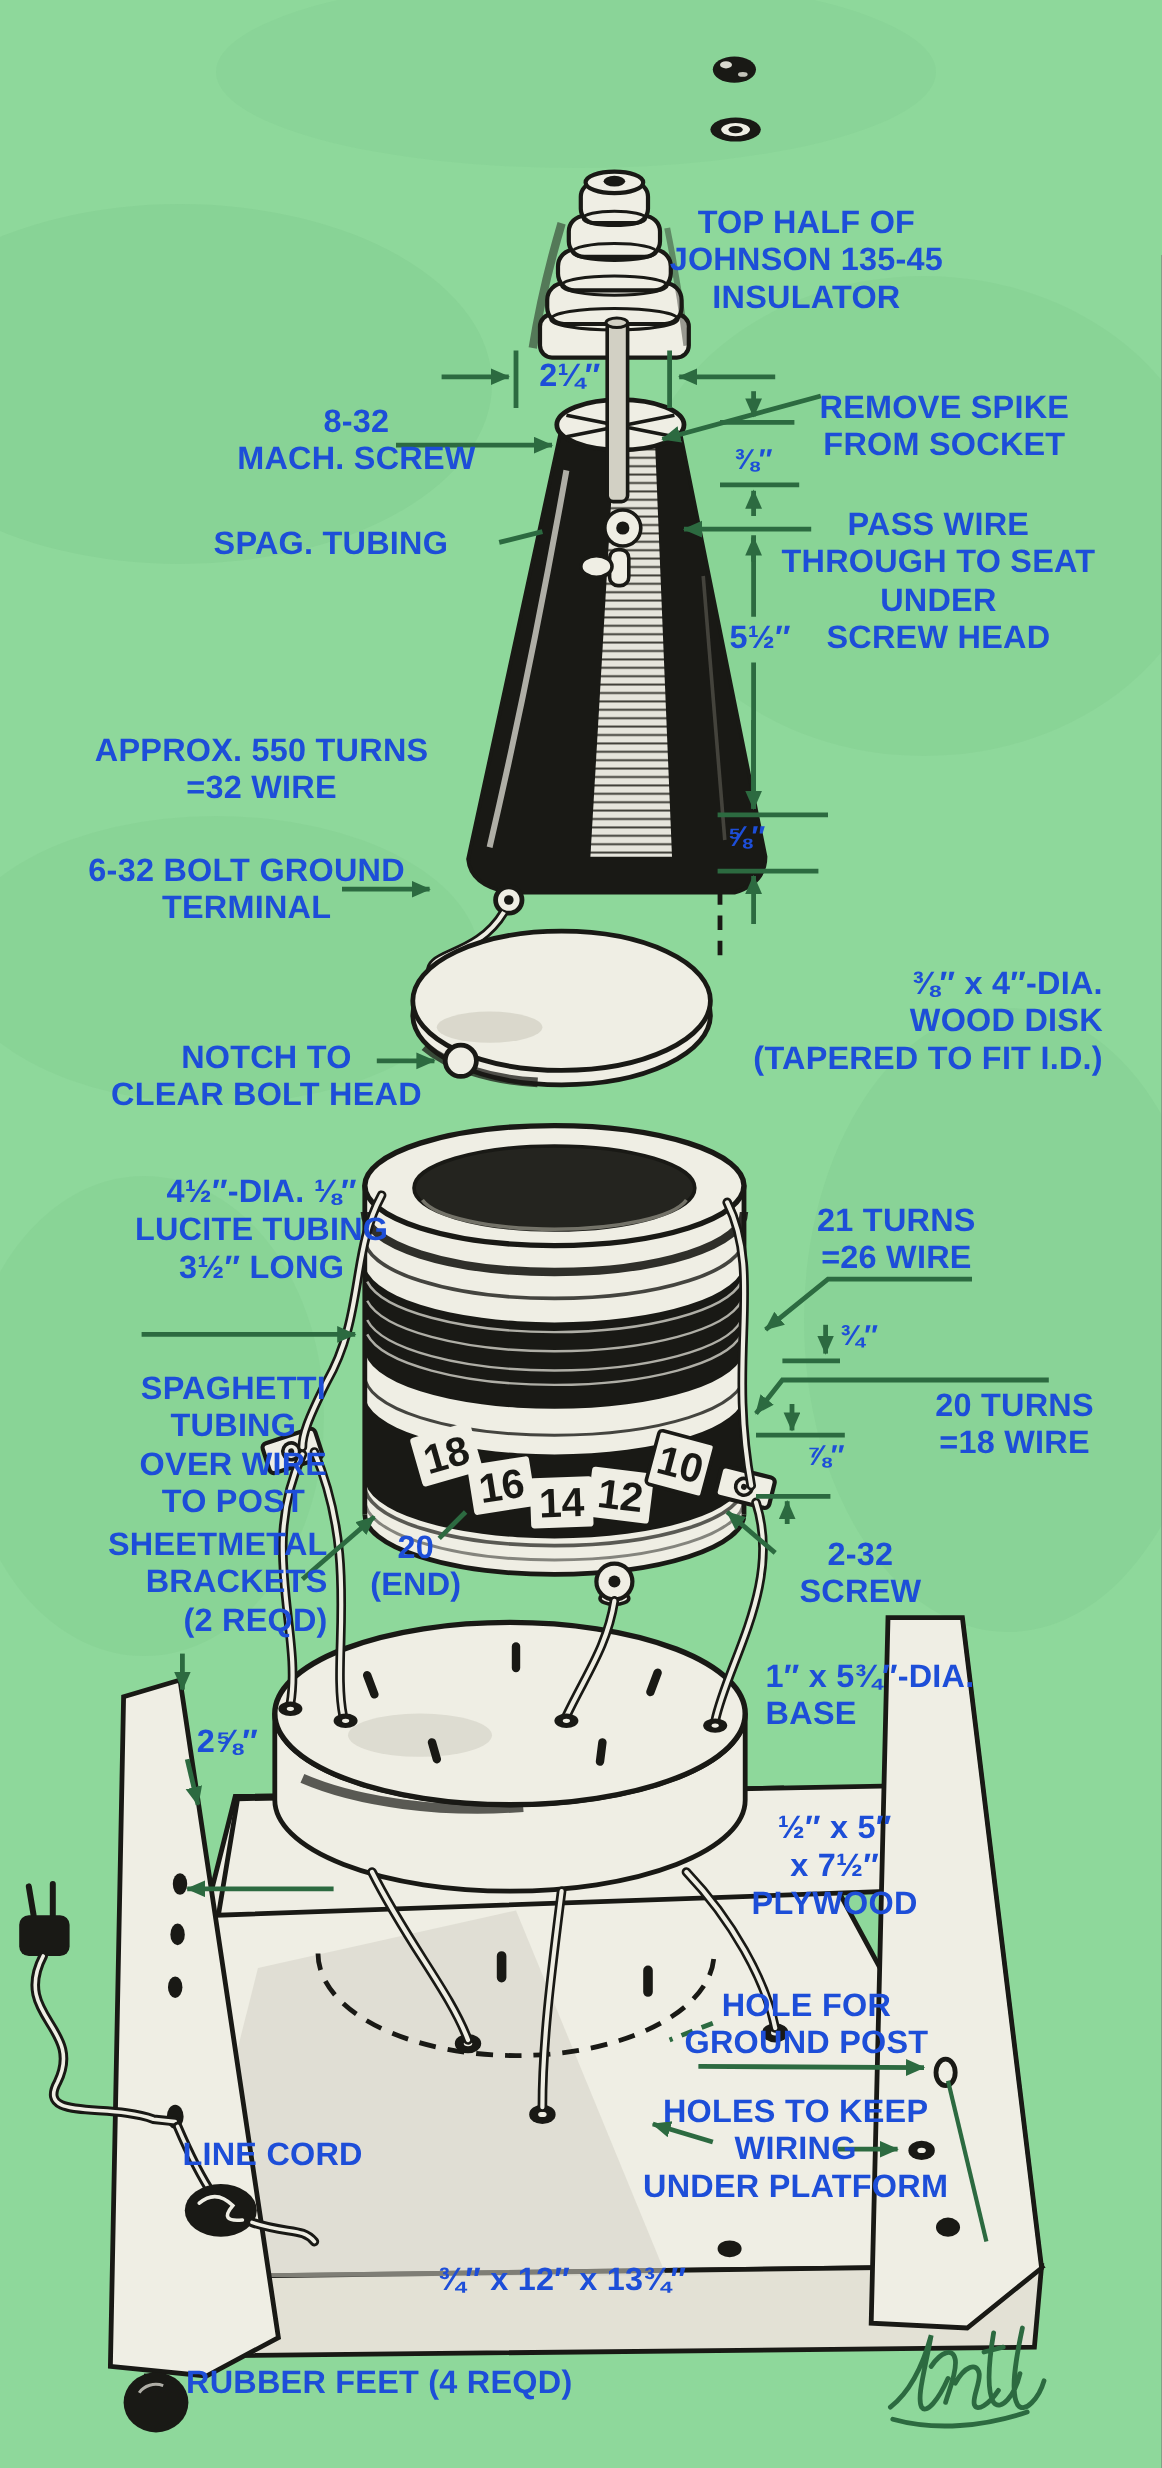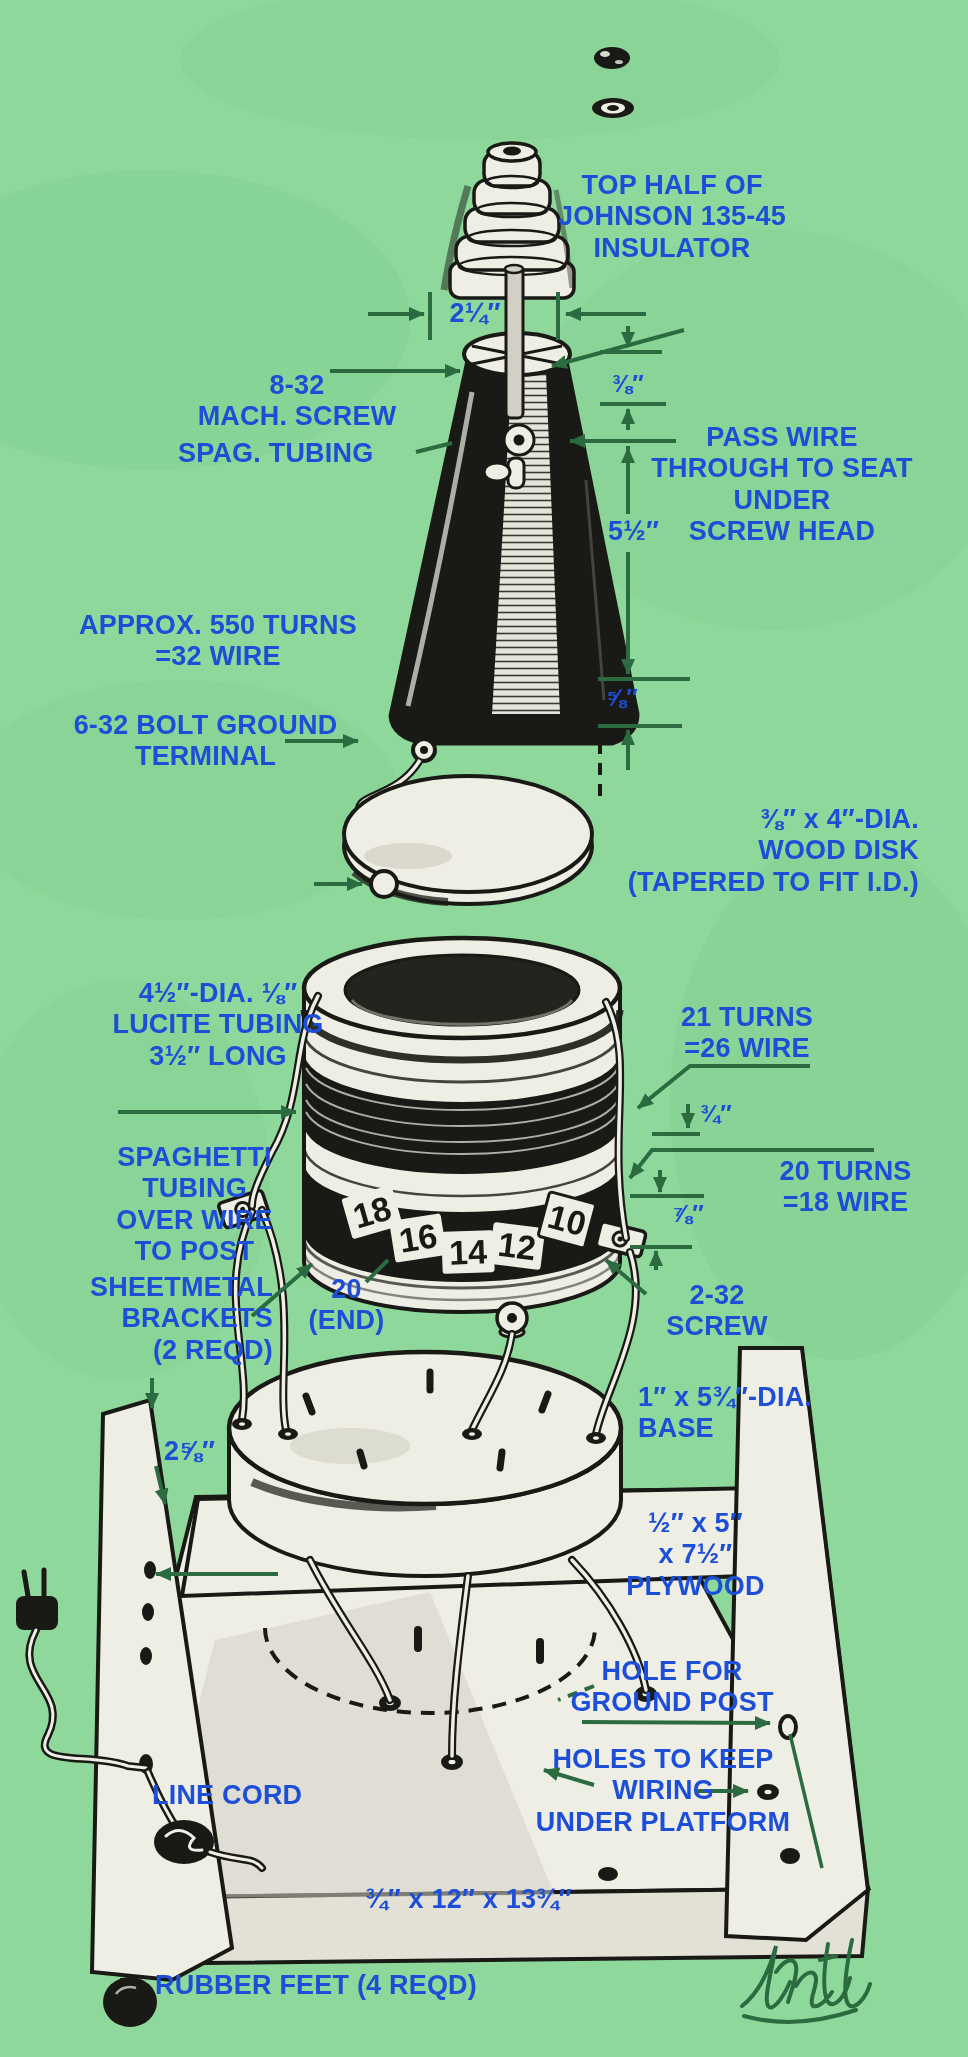--- a/index.html
+++ b/index.html
@@ -304,37 +304,41 @@
     <path d="M594,1785 L544,1770" marker-end="url(#ah)"></path>
     <path d="M698,1791 L748,1791" marker-end="url(#ah)"></path>
     <path d="M790,1734 L822,1868" stroke-width="3.5"></path>
   </g>
 </svg>
 
 <div class="lbl" style="left:552px;top:170px;width:240px;">TOP HALF OF
 JOHNSON 135-45
 INSULATOR</div>
 <div class="lbl" style="left:425px;top:298px;width:100px;">2¼″</div>
-<div class="lbl" style="left:192px;top:370px;width:210px;">8-32
+<div class="lbl" style="left:652px;top:324px;width:270px;">REMOVE SPIKE
+FROM SOCKET</div>
+<div class="lbl" style="left:192px;top:336px;width:210px;">8-32
 MACH. SCREW</div>
 <div class="lbl sm ta-l" style="left:612px;top:370px;width:60px;">⅜″</div>
 <div class="lbl ta-l" style="left:178px;top:438px;width:235px;">SPAG. TUBING</div>
 <div class="lbl" style="left:642px;top:422px;width:280px;">PASS WIRE
 THROUGH TO SEAT
 UNDER
 SCREW HEAD</div>
 <div class="lbl" style="left:596px;top:516px;width:75px;">5½″</div>
 <div class="lbl" style="left:68px;top:610px;width:300px;">APPROX. 550 TURNS
 =32 WIRE</div>
 <div class="lbl sm ta-l" style="left:606px;top:684px;width:60px;">⅝″</div>
 <div class="lbl" style="left:58px;top:710px;width:295px;">6-32 BOLT GROUND
 TERMINAL</div>
 <div class="lbl" style="left:604px;top:804px;width:315px;text-align:right;">⅜″ x 4″-DIA.
 WOOD DISK
 (TAPERED TO FIT I.D.)</div>
+<div class="lbl" style="left:88px;top:866px;width:268px;">NOTCH TO
+CLEAR BOLT HEAD</div>
 <div class="lbl" style="left:98px;top:978px;width:240px;">4½″-DIA. ⅛″
 LUCITE TUBING
 3½″ LONG</div>
 <div class="lbl" style="left:662px;top:1002px;width:170px;">21 TURNS
 =26 WIRE</div>
 <div class="lbl sm ta-l" style="left:700px;top:1100px;width:60px;">¾″</div>
 <div class="lbl" style="left:738px;top:1156px;width:215px;text-align:center;">20 TURNS
 =18 WIRE</div>
 <div class="lbl sm ta-l" style="left:672px;top:1200px;width:60px;">⅞″</div>
 <div class="lbl" style="left:82px;top:1098px;width:225px;margin-top:44px;">SPAGHETTI

